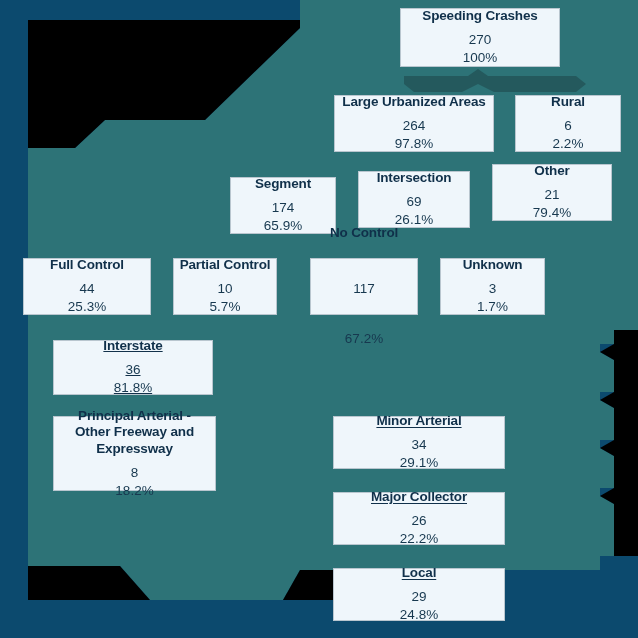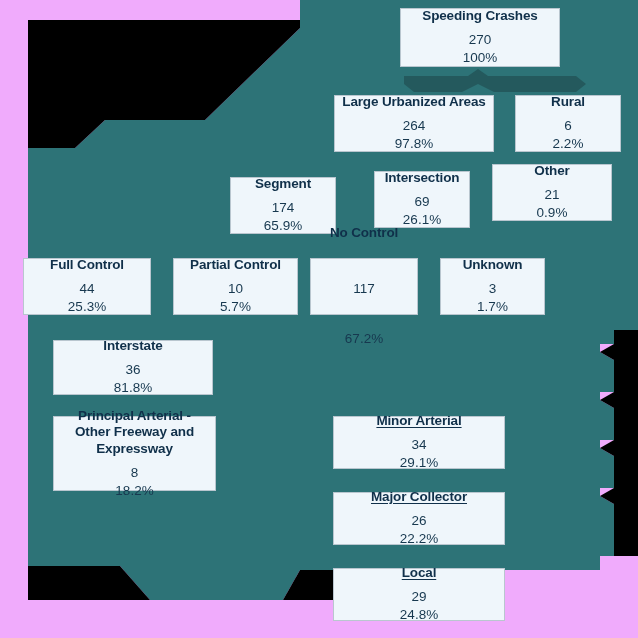--- a/index.html
+++ b/index.html
@@ -8,21 +8,21 @@
     margin: 0; padding: 0;
     width: 638px; height: 638px;
     background: #ffffff;
     font-family: "Liberation Sans", sans-serif;
   }
   #root {
     position: relative;
     width: 638px;
     height: 638px;
     overflow: hidden;
-    background: #f0abfc;
+    background: #0c4a6e;
   }
   
   #bg-layer {
     position: absolute;
     left: 0; top: 0;
     width: 638px; height: 638px;
   }
   
   .node {
     position: absolute;
@@ -142,57 +142,57 @@
     <div class="n-count">6</div>
     <div class="n-pct">2.2%</div>
   </div>
 
   <div class="node" style="left:230px; top:177px; width:106px; height:57px;">
     <div class="n-title">Segment</div>
     <div class="n-count">174</div>
     <div class="n-pct">65.9%</div>
   </div>
 
-  <div class="node" style="left:374px; top:171px; width:96px; height:57px;">
+  <div class="node" style="left:358px; top:171px; width:112px; height:57px;">
     <div class="n-title">Intersection</div>
     <div class="n-count">69</div>
     <div class="n-pct">26.1%</div>
   </div>
 
   <div class="node" style="left:492px; top:164px; width:120px; height:57px;">
     <div class="n-title">Other</div>
     <div class="n-count">21</div>
-    <div class="n-pct">0.9%</div>
+    <div class="n-pct">79.4%</div>
   </div>
 
   <div class="node" style="left:23px; top:258px; width:128px; height:57px;">
     <div class="n-title">Full Control</div>
     <div class="n-count">44</div>
     <div class="n-pct">25.3%</div>
   </div>
 
-  <div class="node" style="left:173px; top:258px; width:125px; height:57px;">
+  <div class="node" style="left:173px; top:258px; width:104px; height:57px;">
     <div class="n-title">Partial Control</div>
     <div class="n-count">10</div>
     <div class="n-pct">5.7%</div>
   </div>
 
   <div class="node" style="left:310px; top:258px; width:108px; height:57px;gap:32px;">
     <div class="n-title">No Control</div>
     <div class="n-count">117</div>
     <div class="n-pct">67.2%</div>
   </div>
 
   <div class="node" style="left:440px; top:258px; width:105px; height:57px;">
     <div class="n-title">Unknown</div>
     <div class="n-count">3</div>
     <div class="n-pct">1.7%</div>
   </div>
 
-  <div class="node" style="left:53px; top:340px; width:160px; height:55px;">
+  <div class="node" style="left:53px; top:340px; width:160px; height:55px;text-decoration:underline;">
     <div class="n-title">Interstate</div>
     <div class="n-count">36</div>
     <div class="n-pct">81.8%</div>
   </div>
 
 
   <div class="node wrap" style="left:53px; top:416px; width:163px; height:75px; padding-top:6px;">
     <div class="n-title">Principal Arterial - Other Freeway and Expressway</div>
     <div class="n-count">8</div>
     <div class="n-pct">18.2%</div>

